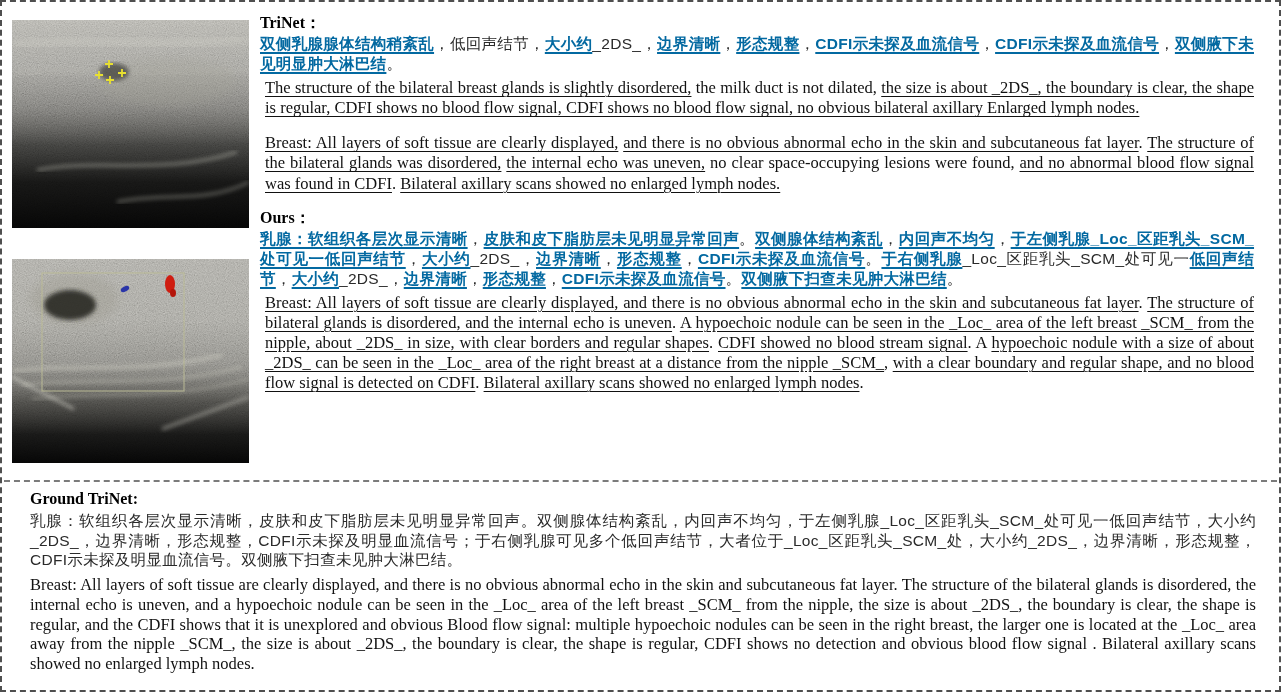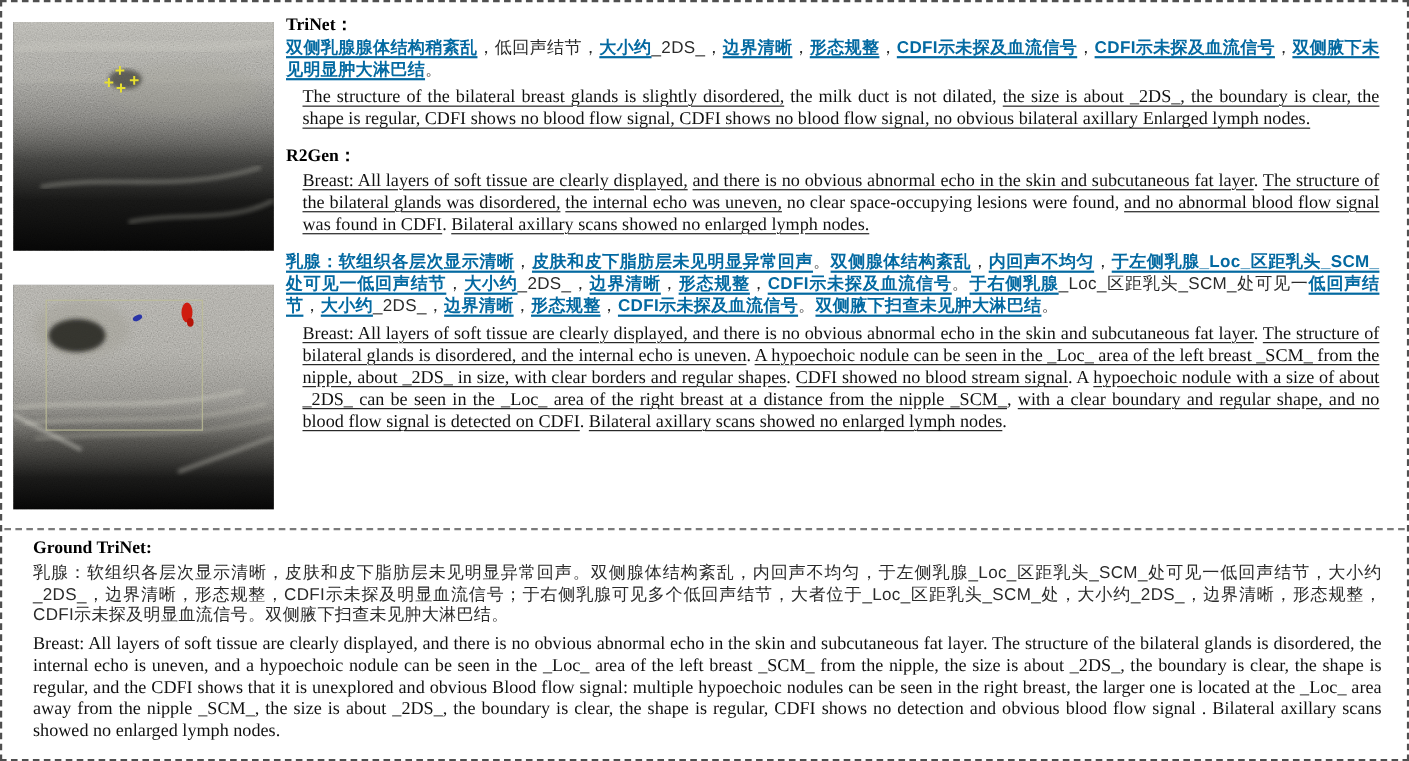--- a/index.html
+++ b/index.html
@@ -12,21 +12,21 @@
   .reports-col{position:absolute;left:258px;top:12px;width:994px;}
   .gt-block{position:absolute;left:28px;top:488px;width:1226px;}
   .separator{position:absolute;left:2px;right:2px;top:478px;border-top:2px dashed #7b7b7b;height:0;}
   h3.sec-title{font-family:"Liberation Serif",serif;font-weight:bold;font-size:16px;
                color:#000;margin:0 0 2px 0;line-height:1.15;}
   .zh{font-family:"Liberation Sans",sans-serif;font-size:15.5px;line-height:1.28;
       letter-spacing:0.3px;color:#2a2a2a;text-align:justify;margin:2px 0 4px 0;}
   .zh .seg-hl{font-weight:700;color:#0369a1;text-decoration:underline;
               text-underline-offset:3px;text-decoration-thickness:1.5px;}
   .en{font-family:"Liberation Serif",serif;font-size:16.5px;line-height:1.22;
-      color:#111;text-align:justify;margin:0 0 15px 15px;}
+      color:#111;text-align:justify;margin:0 0 15px 5px;}
   .en.last{margin-bottom:0;}
   .en .seg-u{text-decoration:underline;text-underline-offset:2.5px;text-decoration-thickness:1px;}
   .gt-zh{font-family:"Liberation Sans",sans-serif;font-size:15.5px;line-height:1.26;
          letter-spacing:0.3px;color:#2a2a2a;text-align:justify;margin:3px 0 5px 0;}
   .gt-en{font-family:"Liberation Serif",serif;font-size:16.5px;line-height:1.2;
          color:#111;text-align:justify;margin:0;}
 </style>
 </head>
 <body>
 
@@ -101,23 +101,23 @@
       </g>
       <ellipse cx="113" cy="30" rx="4.5" ry="2.5" fill="#2a35a8" transform="rotate(-25 113 30)"></ellipse>
     </svg>
   </div>
 
   <div class="reports-col">
     <h3 class="sec-title">TriNet：</h3>
     <p class="zh"><span class="seg-hl">双侧乳腺腺体结构稍紊乱</span><span>，低回声结节，</span><span class="seg-hl">大小约</span><span>_2DS_，</span><span class="seg-hl">边界清晰</span><span>，</span><span class="seg-hl">形态规整</span><span>，</span><span class="seg-hl">CDFI示未探及血流信号</span><span>，</span><span class="seg-hl">CDFI示未探及血流信号</span><span>，</span><span class="seg-hl">双侧腋下未见明显肿大淋巴结</span><span>。</span></p>
     <p class="en"><span class="seg-u">The structure of the bilateral breast glands is slightly disordered,</span><span> the milk duct is not dilated, </span><span class="seg-u">the size is about _2DS_, the boundary is clear, the shape is regular, CDFI shows no blood flow signal, CDFI shows no blood flow signal, no obvious bilateral axillary Enlarged lymph nodes.</span></p>
 
-    <h3 class="sec-title">R2Gen：</h3>
     <p class="en"><span class="seg-u">Breast: All layers of soft tissue are clearly displayed,</span><span> </span><span class="seg-u">and there is no obvious abnormal echo in the skin and subcutaneous fat layer</span><span>. </span><span class="seg-u">The structure of the bilateral glands was disordered,</span><span> </span><span class="seg-u">the internal echo was uneven,</span><span> no clear space-occupying lesions were found, </span><span class="seg-u">and no abnormal blood flow signal was found in CDFI</span><span>. </span><span class="seg-u">Bilateral axillary scans showed no enlarged lymph nodes.</span></p>
 
+    <h3 class="sec-title">Ours：</h3>
     <p class="zh"><span class="seg-hl">乳腺：软组织各层次显示清晰</span><span>，</span><span class="seg-hl">皮肤和皮下脂肪层未见明显异常回声</span><span>。</span><span class="seg-hl">双侧腺体结构紊乱</span><span>，</span><span class="seg-hl">内回声不均匀</span><span>，</span><span class="seg-hl">于左侧乳腺_Loc_区距乳头_SCM_处可见一低回声结节</span><span>，</span><span class="seg-hl">大小约</span><span>_2DS_，</span><span class="seg-hl">边界清晰</span><span>，</span><span class="seg-hl">形态规整</span><span>，</span><span class="seg-hl">CDFI示未探及血流信号</span><span>。</span><span class="seg-hl">于右侧乳腺</span><span>_Loc_区距乳头_SCM_处可见一</span><span class="seg-hl">低回声结节</span><span>，</span><span class="seg-hl">大小约</span><span>_2DS_，</span><span class="seg-hl">边界清晰</span><span>，</span><span class="seg-hl">形态规整</span><span>，</span><span class="seg-hl">CDFI示未探及血流信号</span><span>。</span><span class="seg-hl">双侧腋下扫查未见肿大淋巴结</span><span>。</span></p>
     <p class="en last"><span class="seg-u">Breast: All layers of soft tissue are clearly displayed, and there is no obvious abnormal echo in the skin and subcutaneous fat layer</span><span>. </span><span class="seg-u">The structure of bilateral glands is disordered, and the internal echo is uneven</span><span>. </span><span class="seg-u">A hypoechoic nodule can be seen in the _Loc_ area of the left breast _SCM_ from the nipple, about _2DS_ in size, with clear borders and regular shapes</span><span>. </span><span class="seg-u">CDFI showed no blood stream signal</span><span>. A </span><span class="seg-u">hypoechoic nodule with a size of about _2DS_ can be seen in the _Loc_ area of the right breast at a distance from the nipple _SCM_</span><span>, </span><span class="seg-u">with a clear boundary and regular shape, and no blood flow signal is detected on CDFI</span><span>. </span><span class="seg-u">Bilateral axillary scans showed no enlarged lymph nodes</span><span>.</span></p>
   </div>
 
   <div class="separator"></div>
 
   <div class="gt-block">
     <h3 class="sec-title">Ground TriNet:</h3>
     <p class="gt-zh">乳腺：软组织各层次显示清晰，皮肤和皮下脂肪层未见明显异常回声。双侧腺体结构紊乱，内回声不均匀，于左侧乳腺_Loc_区距乳头_SCM_处可见一低回声结节，大小约_2DS_，边界清晰，形态规整，CDFI示未探及明显血流信号；于右侧乳腺可见多个低回声结节，大者位于_Loc_区距乳头_SCM_处，大小约_2DS_，边界清晰，形态规整，CDFI示未探及明显血流信号。双侧腋下扫查未见肿大淋巴结。</p>
     <p class="gt-en">Breast: All layers of soft tissue are clearly displayed, and there is no obvious abnormal echo in the skin and subcutaneous fat layer. The structure of the bilateral glands is disordered, the internal echo is uneven, and a hypoechoic nodule can be seen in the _Loc_ area of the left breast _SCM_ from the nipple, the size is about _2DS_, the boundary is clear, the shape is regular, and the CDFI shows that it is unexplored and obvious Blood flow signal: multiple hypoechoic nodules can be seen in the right breast, the larger one is located at the _Loc_ area away from the nipple _SCM_, the size is about _2DS_, the boundary is clear, the shape is regular, CDFI shows no detection and obvious blood flow signal . Bilateral axillary scans showed no enlarged lymph nodes.</p>

